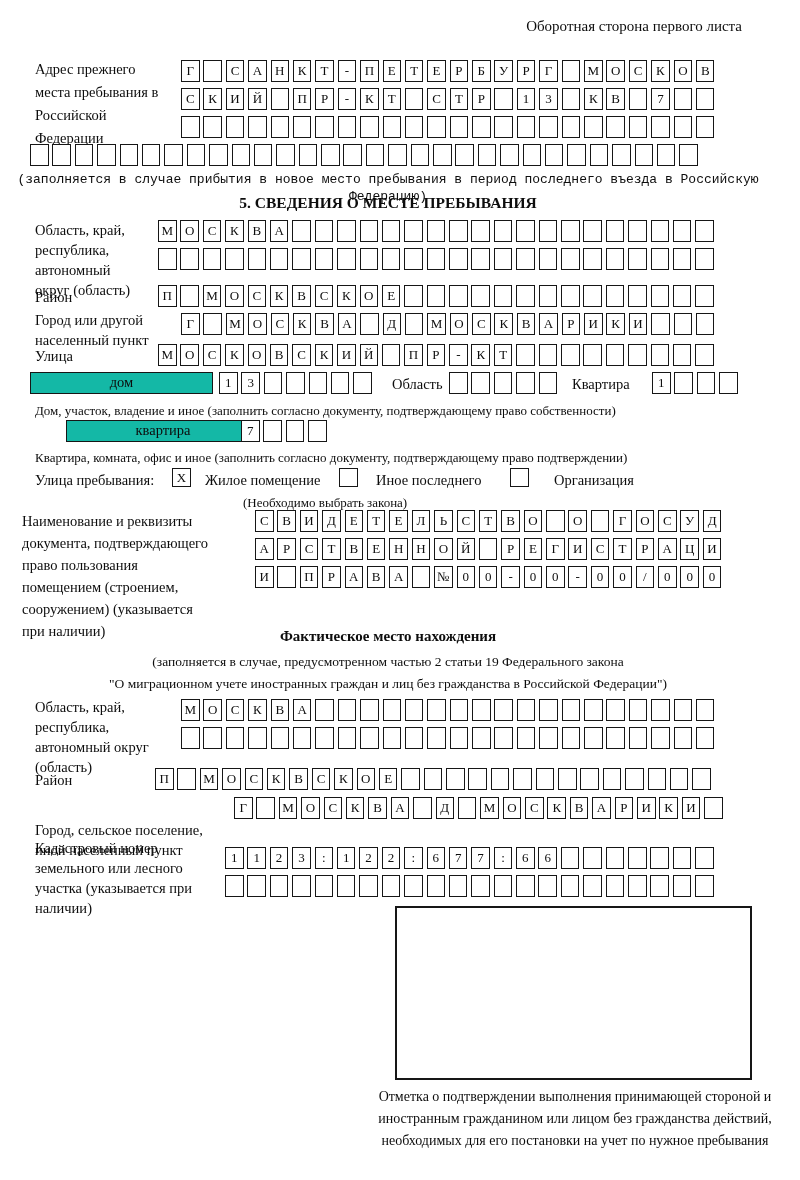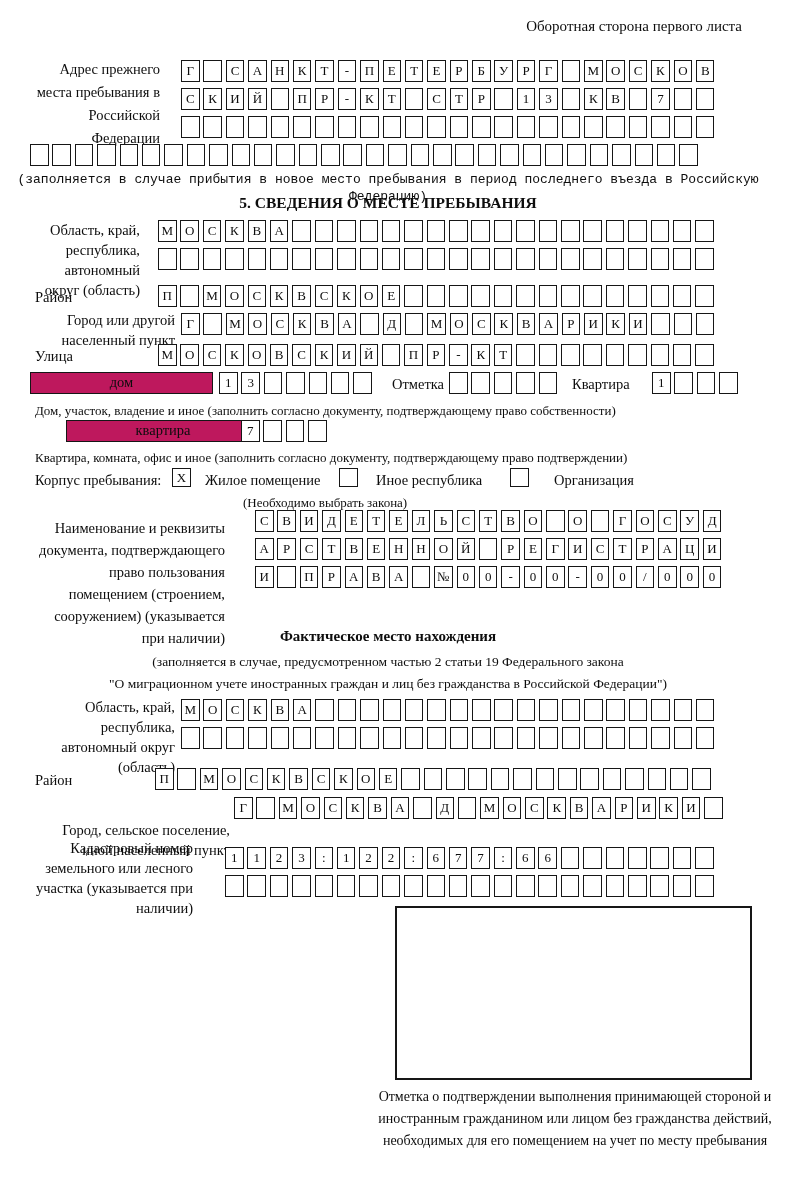--- a/index.html
+++ b/index.html
@@ -1,28 +1,28 @@
 <!DOCTYPE html>
 <html><head>
 <meta charset="utf-8">
 <style>
   html,body{margin:0;padding:0;background:#ffffff;}
   body{width:800px;height:1180px;position:relative;overflow:hidden;
        font-family:"Liberation Serif","DejaVu Serif",serif;color:#0d0d0d;}
   .abs{position:absolute;}
-  .lbl{font-size:14.5px;line-height:20px;text-align:right;}
+  .lbl{font-size:14.5px;line-height:20px;}
   .note{font-size:13px;line-height:17px;}
   .ctr{text-align:center;}
   .bold{font-weight:bold;}
   .boxrow{display:flex;gap:3.9px;}
   .cell{flex:0 0 auto;width:16.5px;height:19.5px;border:1.5px solid #161616;
         display:flex;align-items:center;justify-content:center;
         font-size:13px;line-height:1;background:#fff;}
   .bigbox{border:1.5px solid #161616;height:19.5px;display:flex;align-items:center;
-          justify-content:center;font-size:14.5px;background:#be185d;}
+          justify-content:center;font-size:14.5px;background:#14b8a6;}
   .chkcell{width:17px;height:17px;border:1.5px solid #161616;display:inline-flex;
            align-items:center;justify-content:center;font-size:13px;background:#fff;}
   .stamp{border:2px solid #161616;background:#fff;}
 </style>
 </head>
 <body>
 
 <div class="abs lbl" style="top:16px;right:58px;font-size:15px;">Оборотная сторона первого листа</div>
 
 <div class="abs lbl" style="top:58px;left:35px;width:125px;line-height:23px;">Адрес прежнего места пребывания в Российской Федерации</div>
@@ -285,21 +285,21 @@
 <div class="abs bigbox" style="top:372px;left:30px;width:181px;">дом</div>
 <div class="abs boxrow" style="top:372px;left:219px;">
     <span class="cell">1</span>
     <span class="cell">3</span>
     <span class="cell"></span>
     <span class="cell"></span>
     <span class="cell"></span>
     <span class="cell"></span>
     <span class="cell"></span>
   </div>
-<div class="abs lbl" style="top:374px;left:392px;">Отметка</div>
+<div class="abs lbl" style="top:374px;left:392px;">Область</div>
 <div class="abs boxrow" style="top:372px;left:449px;">
     <span class="cell"></span>
     <span class="cell"></span>
     <span class="cell"></span>
     <span class="cell"></span>
     <span class="cell"></span>
   </div>
 <div class="abs lbl" style="top:374px;left:572px;">Квартира</div>
 <div class="abs boxrow" style="top:372px;left:652px;">
     <span class="cell">1</span>
@@ -312,31 +312,31 @@
 <div class="abs bigbox" style="top:420px;left:30px;width:192px;margin-left:36px;">квартира</div>
 <div class="abs boxrow" style="top:420px;left:241px;">
     <span class="cell">7</span>
     <span class="cell"></span>
     <span class="cell"></span>
     <span class="cell"></span>
   </div>
 <div class="abs note" style="top:449px;left:35px;width:720px;">Квартира, комната, офис и иное (заполнить согласно документу, подтверждающему право подтверждении)</div>
 
 <div class="abs" style="top:468px;left:35px;width:730px;height:24px;">
-  <span class="abs lbl" style="top:2px;left:0;">Корпус пребывания:</span>
+  <span class="abs lbl" style="top:2px;left:0;">Улица пребывания:</span>
   <span class="abs chkcell" style="top:0;left:137px;">X</span>
   <span class="abs lbl" style="top:2px;left:170px;">Жилое помещение</span>
   <span class="abs chkcell" style="top:0;left:304px;"></span>
-  <span class="abs lbl" style="top:2px;left:341px;">Иное республика</span>
+  <span class="abs lbl" style="top:2px;left:341px;">Иное последнего</span>
   <span class="abs chkcell" style="top:0;left:475px;"></span>
   <span class="abs lbl" style="top:2px;left:519px;">Организация</span>
 </div>
 <div class="abs note" style="top:494px;left:243px;">(Необходимо выбрать закона)</div>
 
-<div class="abs lbl" style="top:510px;left:35px;width:190px;line-height:22px;margin-top:7px;">Наименование и реквизиты документа, подтверждающего право пользования помещением (строением, сооружением) (указывается при наличии)</div>
+<div class="abs lbl" style="top:510px;left:22px;width:190px;line-height:22px;">Наименование и реквизиты документа, подтверждающего право пользования помещением (строением, сооружением) (указывается при наличии)</div>
 <div class="abs boxrow" style="top:510px;left:255px;">
     <span class="cell">С</span>
     <span class="cell">В</span>
     <span class="cell">И</span>
     <span class="cell">Д</span>
     <span class="cell">Е</span>
     <span class="cell">Т</span>
     <span class="cell">Е</span>
     <span class="cell">Л</span>
     <span class="cell">Ь</span>
@@ -557,13 +557,13 @@
     <span class="cell"></span>
     <span class="cell"></span>
     <span class="cell"></span>
     <span class="cell"></span>
     <span class="cell"></span>
     <span class="cell"></span>
     <span class="cell"></span>
   </div>
 
 <div class="abs stamp" style="top:906px;left:395px;width:353px;height:170px;"></div>
-<div class="abs ctr" style="top:1086px;left:375px;width:400px;font-size:14px;line-height:22px;">Отметка о подтверждении выполнения принимающей стороной и иностранным гражданином или лицом без гражданства действий, необходимых для его помещением на учет по месту пребывания</div>
+<div class="abs ctr" style="top:1086px;left:375px;width:400px;font-size:14px;line-height:22px;">Отметка о подтверждении выполнения принимающей стороной и иностранным гражданином или лицом без гражданства действий, необходимых для его постановки на учет по нужное пребывания</div>
 
 </body></html>

